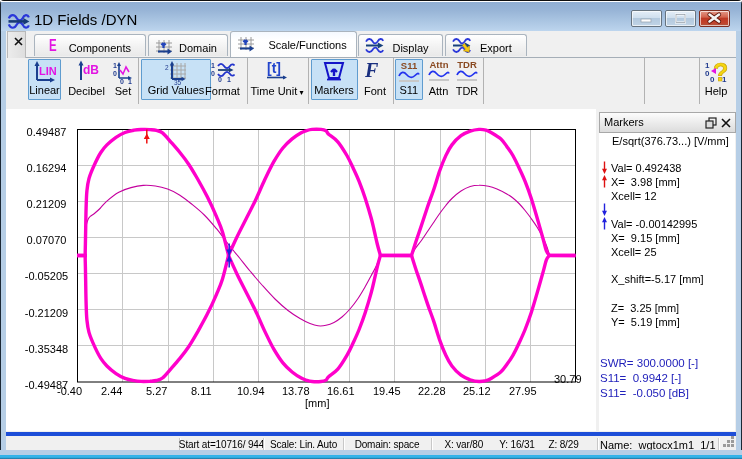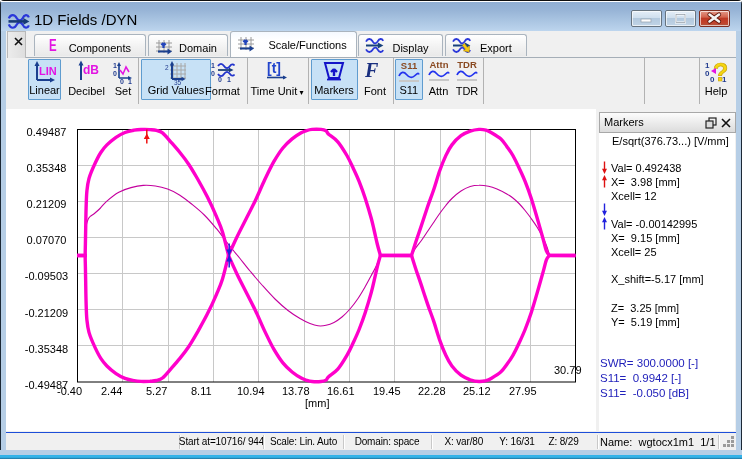--- a/index.html
+++ b/index.html
@@ -38,21 +38,21 @@
 
 #plotarea{left:0px;top:78px;width:590px;height:322px;background:#fff}
 .xl{position:absolute;font-size:11px;color:#000}
 .yl{position:absolute;font-size:11px;text-align:center;color:#000}
 
 #mpanel{left:593px;top:81px;width:136px;height:319px;background:#fff}
 #mphead{left:0;top:0;width:137px;height:21px;background:linear-gradient(180deg,#fcfcfc,#dcdcdc);border:1px solid #a8a8a8;font-size:11px}
 .mline{position:absolute;font-size:11px;color:#000;white-space:nowrap}
 .mblue{color:#2222bb;font-size:11.5px}
 
-#statusbar{left:0px;top:401px;width:730px;height:18px;background:#f0f0f0;border-top:1px solid #1d4ed8;font-size:10px;letter-spacing:-0.15px}
+#statusbar{left:0px;top:401px;width:730px;height:18px;background:#f0f0f0;border-top:4px solid #1d4ed8;font-size:10px;letter-spacing:-0.15px}
 .scell{position:absolute;top:3px;white-space:nowrap;color:#000}
 .ssep{position:absolute;top:2px;width:1px;height:14px;background:#c8c8c8;box-shadow:1px 0 0 #fff}
 #botframe{left:0;top:450px;width:742px;height:9px;background:linear-gradient(180deg,#b6cee6 0%,#b6cee6 52%,#31b2e9 57%,#35b5ea 80%,#1e6f9a 100%)}
 svg{position:absolute;left:0;top:0}
 </style></head>
 <body>
 <div class="abs" id="frame"></div>
 <div class="abs" id="titlebar"></div>
 <svg class="abs" width="36" height="34" style="left:0;top:0">
   <g transform="translate(8,15)">
@@ -336,26 +336,26 @@
 <div class="xl" style="left:101px;top:384.5px;width:44px">2.44</div>
 <div class="xl" style="left:146px;top:384.5px;width:44px">5.27</div>
 <div class="xl" style="left:191px;top:384.5px;width:44px">8.11</div>
 <div class="xl" style="left:237px;top:384.5px;width:44px">10.94</div>
 <div class="xl" style="left:282px;top:384.5px;width:44px">13.78</div>
 <div class="xl" style="left:327px;top:384.5px;width:44px">16.61</div>
 <div class="xl" style="left:373px;top:384.5px;width:44px">19.45</div>
 <div class="xl" style="left:418px;top:384.5px;width:44px">22.28</div>
 <div class="xl" style="left:463px;top:384.5px;width:44px">25.12</div>
 <div class="xl" style="left:509px;top:384.5px;width:44px">27.95</div>
-<div class="xl" style="left:554px;top:364px;width:44px">30.79</div>
+<div class="xl" style="left:554px;top:373px;width:44px">30.79</div>
 <div class="yl" style="left:17px;top:125.8px;width:59px">0.49487</div>
-<div class="yl" style="left:17px;top:161.9px;width:59px">0.35348</div>
+<div class="yl" style="left:17px;top:161.9px;width:59px">0.16294</div>
 <div class="yl" style="left:17px;top:198.1px;width:59px">0.21209</div>
 <div class="yl" style="left:17px;top:234.2px;width:59px">0.07070</div>
-<div class="yl" style="left:17px;top:270.4px;width:59px">-0.09503</div>
+<div class="yl" style="left:17px;top:270.4px;width:59px">-0.05205</div>
 <div class="yl" style="left:17px;top:306.5px;width:59px">-0.21209</div>
 <div class="yl" style="left:17px;top:342.7px;width:59px">-0.35348</div>
 <div class="yl" style="left:17px;top:378.8px;width:59px">-0.49487</div>
 <div class="xl" style="left:305px;top:396.5px;width:60px">[mm]</div>
 
 <svg class="abs" width="742" height="459" style="pointer-events:none">
   <g stroke="#c8c8c8" stroke-width="1">
 <line x1="122.5" y1="129.5" x2="122.5" y2="382"></line>
 <line x1="168.5" y1="129.5" x2="168.5" y2="382"></line>
 <line x1="213.5" y1="129.5" x2="213.5" y2="382"></line>

